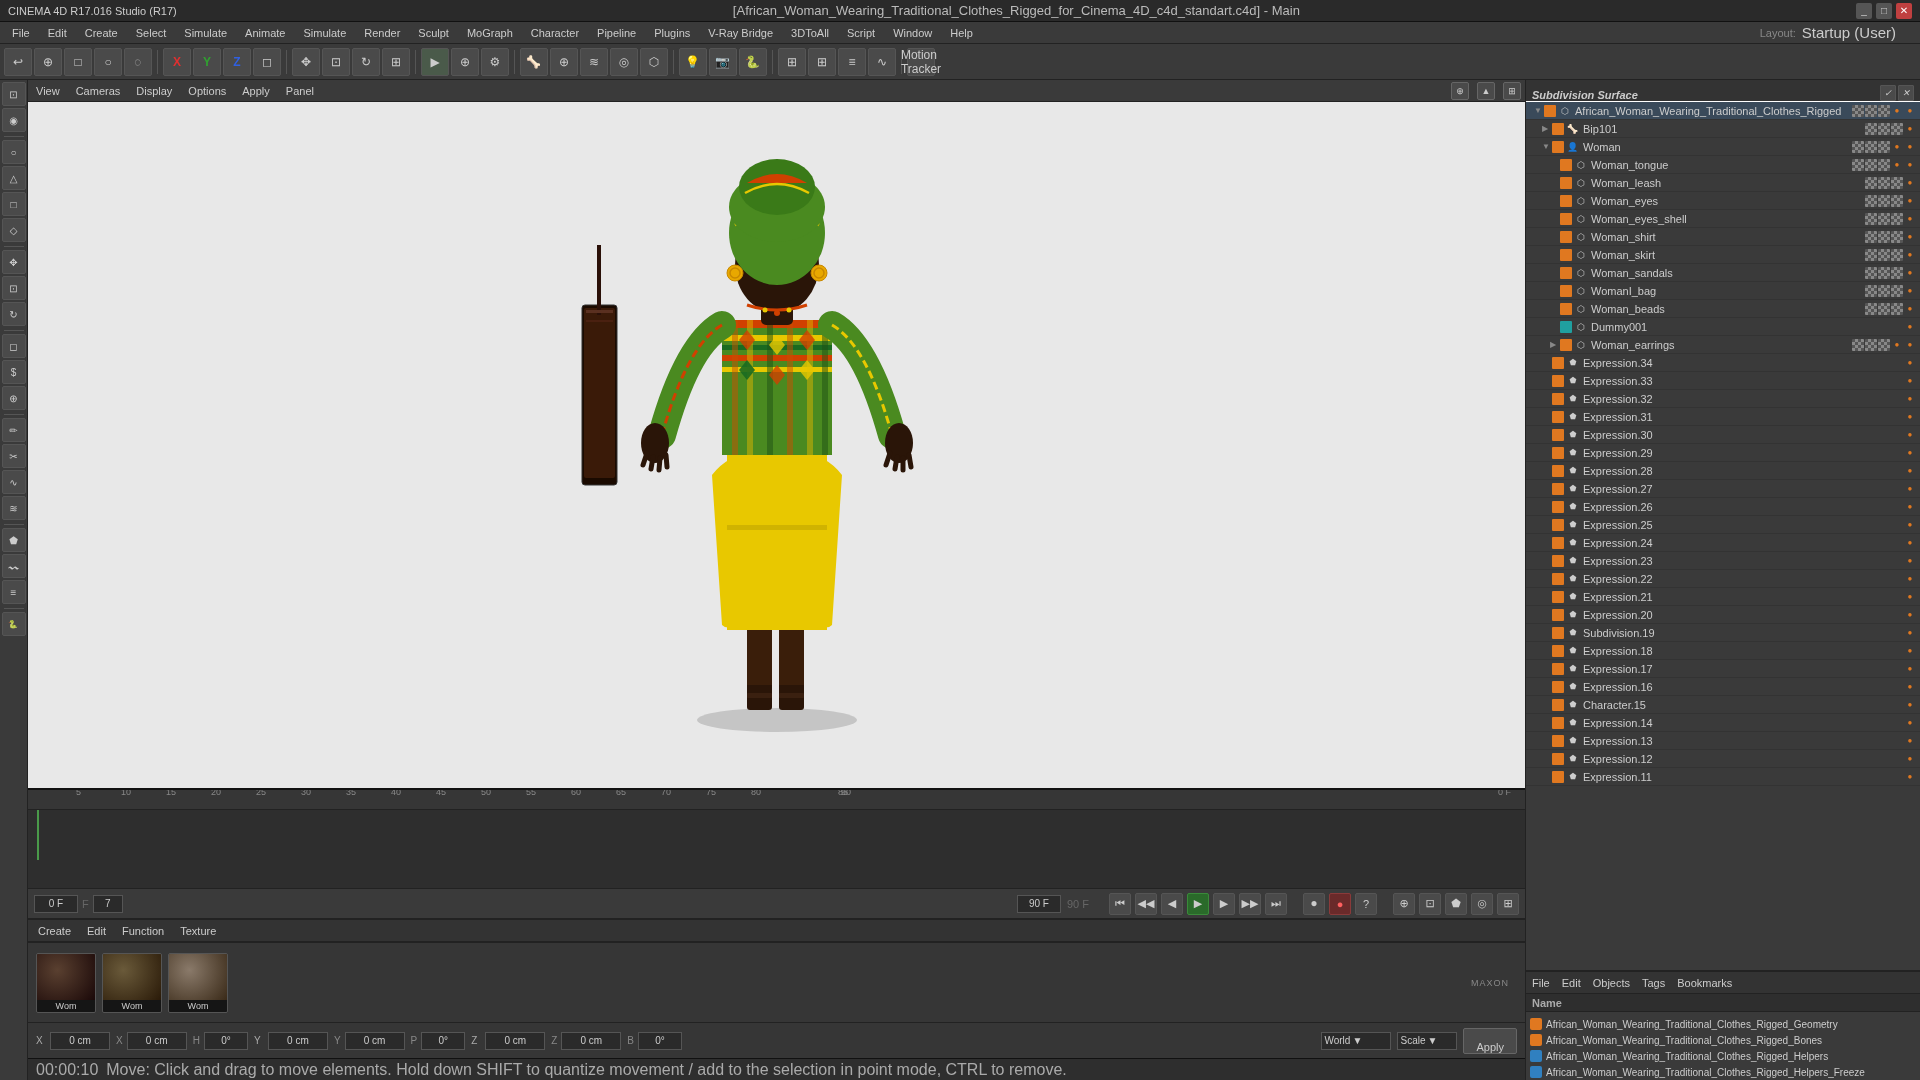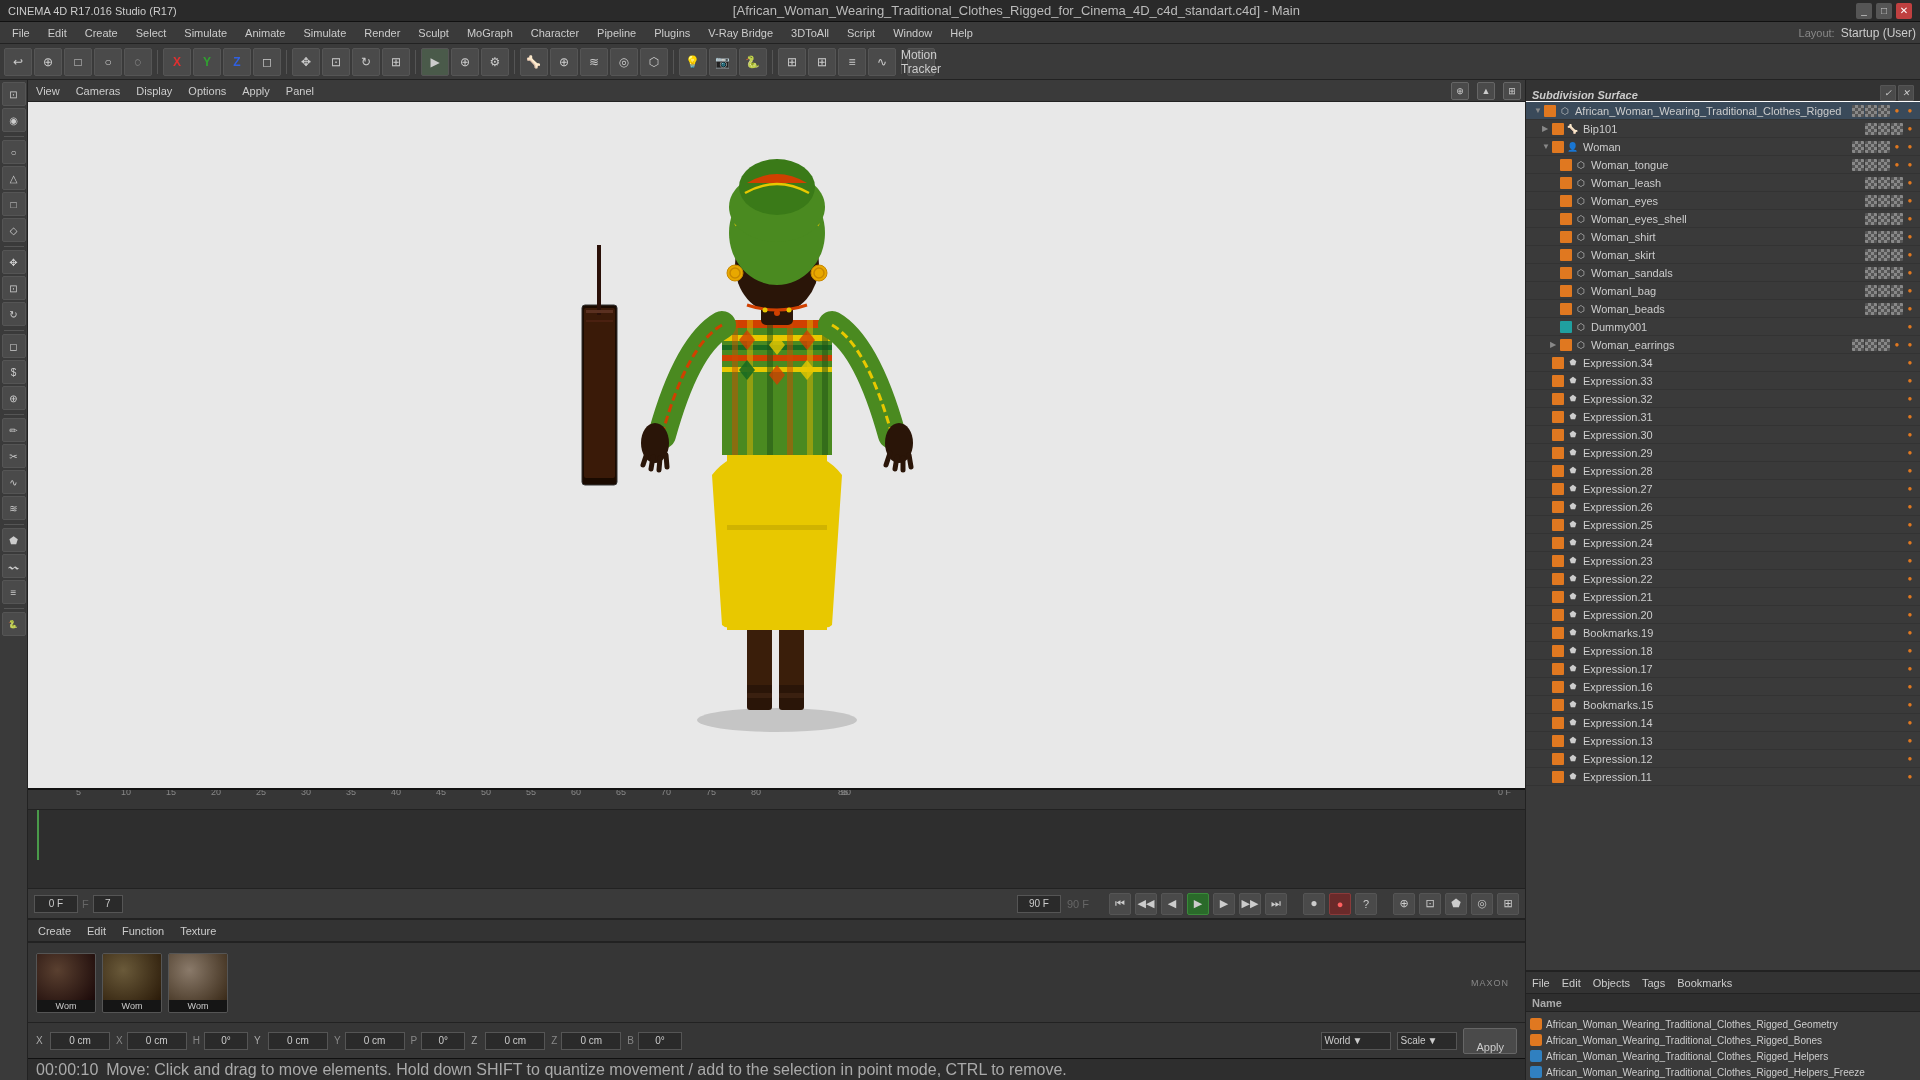--- a/index.html
+++ b/index.html
@@ -176,21 +176,21 @@
   <span class="menu-item">Character</span>
   <span class="menu-item">Pipeline</span>
   <span class="menu-item">Plugins</span>
   <span class="menu-item">V-Ray Bridge</span>
   <span class="menu-item">3DToAll</span>
   <span class="menu-item">Script</span>
   <span class="menu-item">Window</span>
   <span class="menu-item">Help</span>
   <span style="flex:1;"></span>
   <span style="font-size:11px;color:#888;margin-right:4px;">Layout:</span>
-  <span style="font-size:12px;color:#ccc;margin-right:0;">Startup (User)</span>
+  <span style="font-size:15px;color:#ccc;margin-right:20px;">Startup (User)</span>
 </div>
 
 <div id="toolbar">
   <div class="toolbar-btn" title="Undo">↩</div>
   <div class="toolbar-btn" title="Live Selection">⊕</div>
   <div class="toolbar-btn" title="Rectangle Selection">□</div>
   <div class="toolbar-btn" title="Circle Selection">○</div>
   <div class="toolbar-btn" title="Lasso Selection">◌</div>
   <div class="toolbar-separator"></div>
   <div class="toolbar-btn" style="color:#e03030;font-weight:bold;">X</div>
@@ -876,21 +876,21 @@
           <span class="tree-label">Expression.20</span>
           <div class="tree-right-icons">
             <div class="tree-right-icon" style="color:#e07820;">●</div>
           </div>
         </div>
       <div class="tree-item">
           <span class="tree-indent" style="width:12px;"></span>
           <span class="tree-arrow"></span>
           <div class="tree-color-dot tree-orange-dot"></div>
           <span class="tree-icon" style="font-size:8px;">⬟</span>
-          <span class="tree-label">Bookmarks.19</span>
+          <span class="tree-label">Subdivision.19</span>
           <div class="tree-right-icons">
             <div class="tree-right-icon" style="color:#e07820;">●</div>
           </div>
         </div>
       <div class="tree-item">
           <span class="tree-indent" style="width:12px;"></span>
           <span class="tree-arrow"></span>
           <div class="tree-color-dot tree-orange-dot"></div>
           <span class="tree-icon" style="font-size:8px;">⬟</span>
           <span class="tree-label">Expression.18</span>
@@ -916,21 +916,21 @@
           <span class="tree-label">Expression.16</span>
           <div class="tree-right-icons">
             <div class="tree-right-icon" style="color:#e07820;">●</div>
           </div>
         </div>
       <div class="tree-item">
           <span class="tree-indent" style="width:12px;"></span>
           <span class="tree-arrow"></span>
           <div class="tree-color-dot tree-orange-dot"></div>
           <span class="tree-icon" style="font-size:8px;">⬟</span>
-          <span class="tree-label">Bookmarks.15</span>
+          <span class="tree-label">Character.15</span>
           <div class="tree-right-icons">
             <div class="tree-right-icon" style="color:#e07820;">●</div>
           </div>
         </div>
       <div class="tree-item">
           <span class="tree-indent" style="width:12px;"></span>
           <span class="tree-arrow"></span>
           <div class="tree-color-dot tree-orange-dot"></div>
           <span class="tree-icon" style="font-size:8px;">⬟</span>
           <span class="tree-label">Expression.14</span>

